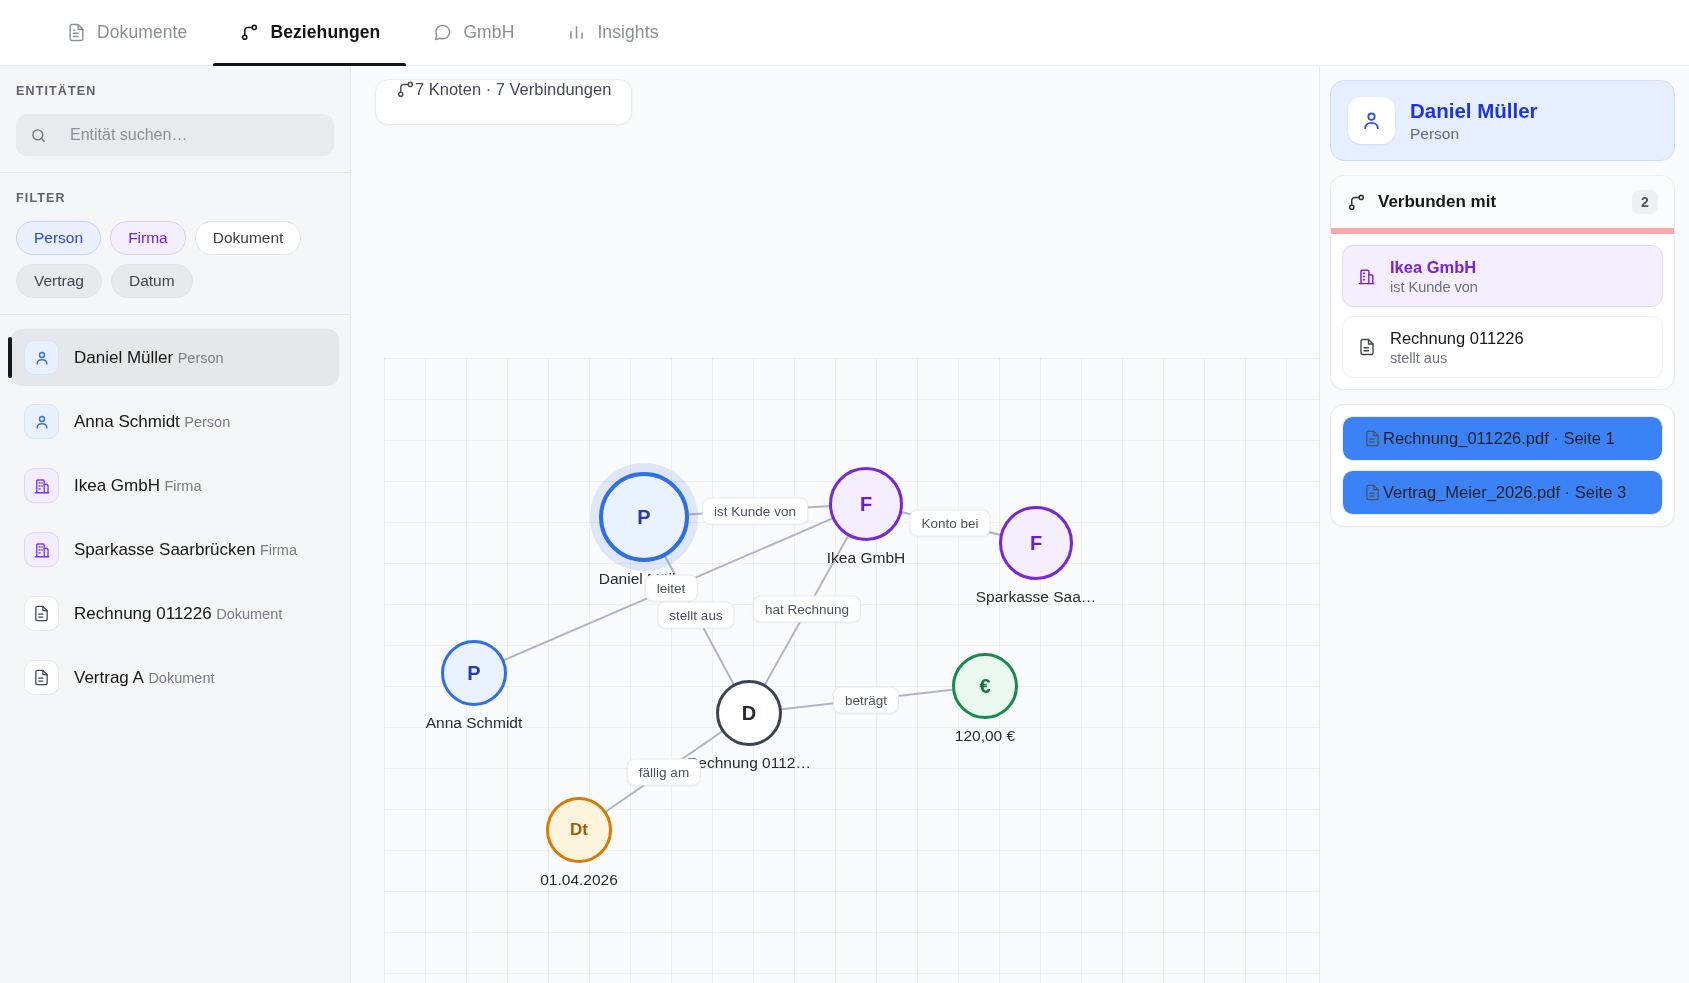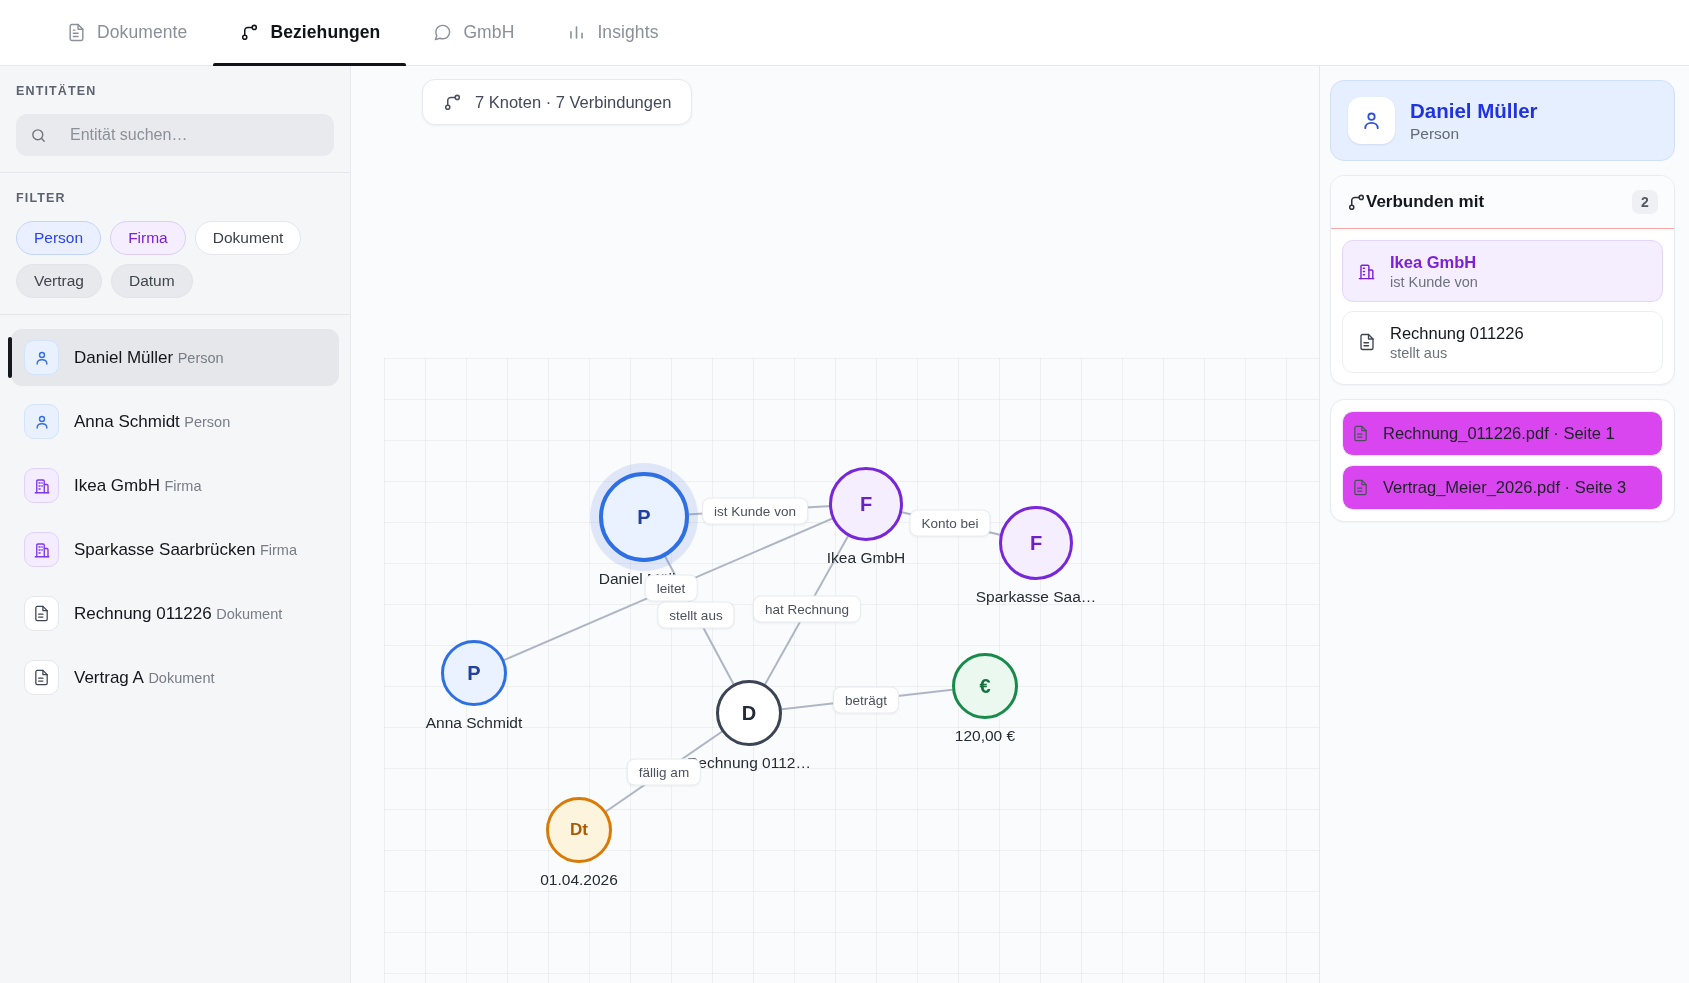--- a/index.html
+++ b/index.html
@@ -105,24 +105,23 @@
     position: absolute; left: 33px; top: 292px; right: 0; bottom: 0;
     background-image:
       linear-gradient(to right, rgba(35,45,70,.055) 1px, transparent 1px),
       linear-gradient(to bottom, rgba(35,45,70,.055) 1px, transparent 1px);
     background-size: 41px 41px;
   }
   .badge-nodes {
     position: absolute; left: 24px; top: 13px;
     height: 46px; padding: 0 20px;
     background: #ffffff; border: 1px solid #e7e9ee; border-radius: 13px;
-    display: flex; align-items: center; gap: 13px;
+    display: flex; align-items: flex-start; 
     font-size: 16.5px; color: #44495a;
     box-shadow: 0 1px 3px rgba(20,25,40,.05);
-    margin-left: 47px;
   }
   .badge-nodes .b-ico { display: flex; color: #4a5060; }
 
   .svg-layer { position: absolute; inset: 0; width: 100%; height: 100%; }
 
   .gnode {
     position: absolute; transform: translate(-50%, -50%);
     display: flex; align-items: center; justify-content: center;
     border-radius: 50%; font-weight: 700; cursor: pointer;
     z-index: 3;
@@ -167,22 +166,22 @@
     color: #2f52d6; box-shadow: 0 1px 2px rgba(30,50,110,.10);
   }
   .rp-hero-name { font-size: 20.5px; font-weight: 700; color: #2033e0; line-height: 1.22; }
   .rp-hero-type { font-size: 15.5px; color: #636975; margin-top: 2px; }
 
   .card {
     background: #ffffff; border: 1px solid #e9ebef; border-radius: 14px;
     overflow: hidden; box-shadow: 0 1px 2px rgba(20,25,40,.035);
   }
   .card-head {
-    display: flex; align-items: center; 
-    padding: 14px 16px; border-bottom: 1px solid #fca5a5;
+    display: flex; align-items: center; gap: 12px;
+    padding: 14px 16px; border-bottom: 6px solid #fca5a5;
     background: #fbfcfd;
   }
   .card-head .ch-ico { display: flex; color: #2c313b; }
   .card-head .ch-title { font-size: 17px; font-weight: 700; color: #15181e; flex: 1; }
   .count-pill {
     min-width: 26px; height: 24px; padding: 0 8px; border-radius: 7px;
     background: #eef0f3; color: #525863; font-size: 14px; font-weight: 600;
     display: flex; align-items: center; justify-content: center;
   }
   .card-body { padding: 11px; display: flex; flex-direction: column; gap: 9px; }
@@ -194,23 +193,23 @@
   }
   .conn-item.hl { background: #f4eeff; border-color: #e3d6fb; }
   .conn-ico { flex: 0 0 21px; display: flex; align-items: center; justify-content: center; }
   .conn-ico.firma { color: #7c22d6; }
   .conn-ico.dok { color: #3d4450; }
   .conn-name { font-size: 16.5px; line-height: 1.28; color: #15181e; }
   .conn-item.hl .conn-name { color: #7c22d6; font-weight: 600; }
   .conn-rel { font-size: 14.5px; color: #6d737d; margin-top: 1px; }
 
   .mention-item {
-    display: flex; align-items: center; gap: 12px;
-    padding: 12px 9px; border-radius: 11px; cursor: pointer;
-    border: 1px solid #ebedf1; background: #d946ef;
+    display: flex; align-items: center; 
+    padding: 12px 21px; border-radius: 11px; cursor: pointer;
+    border: 1px solid #ebedf1; background: #3b82f6;
     font-size: 16.5px; color: #1d2franchise;
   }
   .mention-item { color: #1d2128; }
   .mention-item .m-ico { flex: 0 0 19px; display: flex; color: #4b515c; }
   .mention-txt { white-space: nowrap; overflow: hidden; text-overflow: ellipsis; }
 </style>
 </head>
 <body>
 
 <div class="app">

